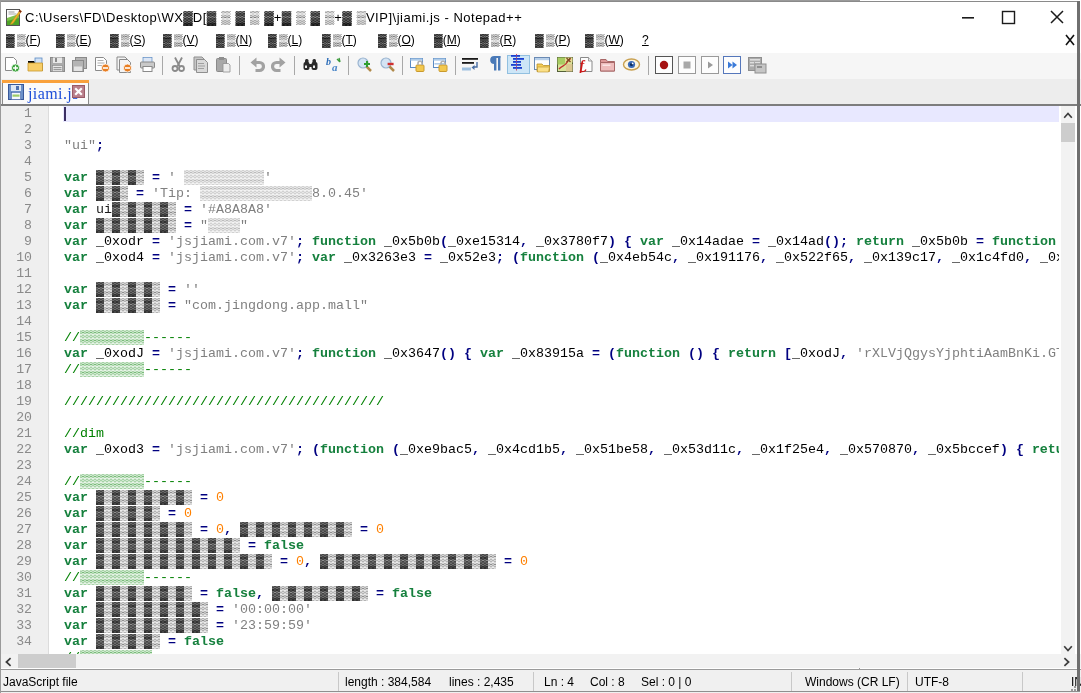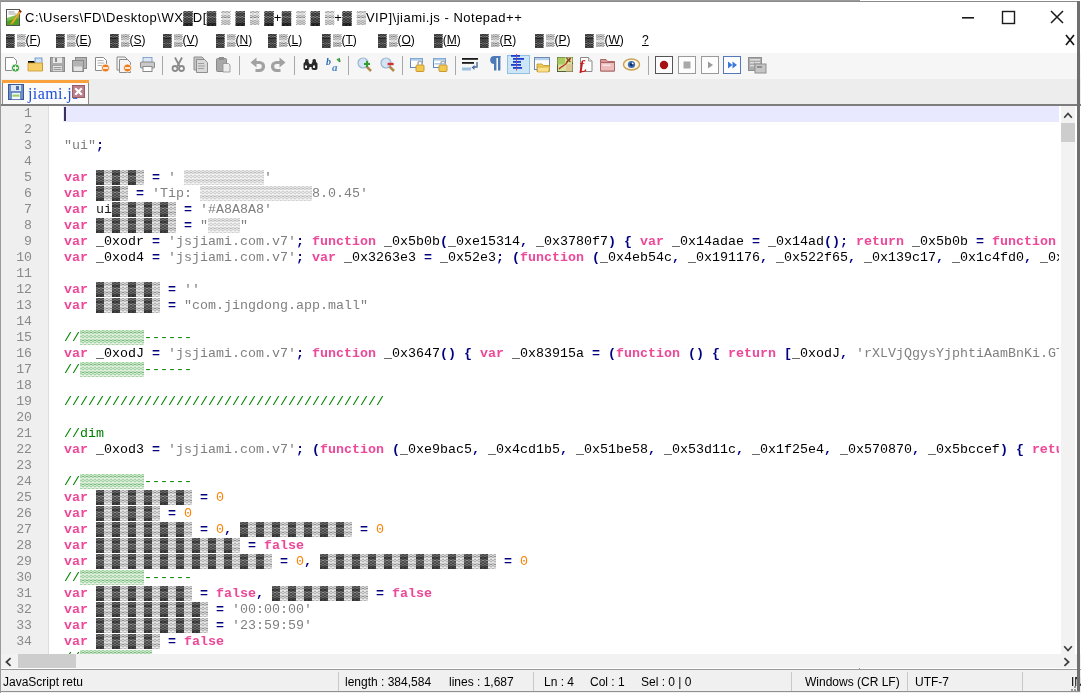--- a/index.html
+++ b/index.html
@@ -22,21 +22,21 @@
 #edtop{left:0;top:103px;width:1081px;height:2px;background:#7d7d7d;}
 #editor{left:0;top:105px;width:1080px;height:548px;background:#fff;overflow:hidden;}
 #gutter{position:absolute;left:0;top:0;width:48px;height:548px;background:#efefef;border-right:1px solid #dcdcdc;}
 #nums{position:absolute;left:0;top:0;width:31px;text-align:right;margin:0;
  font-family:"Liberation Mono",monospace;font-size:13.2px;line-height:16px;color:#8a8a8a;white-space:pre;}
 #caretline{position:absolute;left:62px;top:0;width:996px;height:16px;background:#e8e8ff;}
 #caret{position:absolute;left:63px;top:1px;width:2px;height:14px;background:#3c2f63;}
 #code{position:absolute;left:63px;top:0;width:995px;height:548px;overflow:hidden;
  font-family:"Liberation Mono",monospace;font-size:13.333px;line-height:16px;color:#000;white-space:pre;}
 #code b{font-weight:bold;}
-.k{color:#ec4899;font-weight:bold;}
+.k{color:#15803d;font-weight:bold;}
 .o{color:#000080;font-weight:bold;}
 .s{color:#808080;}
 .n{color:#ff8000;}
 .c{color:#008000;}
 .d{color:#1c1c1c;}
 #vscroll{position:absolute;left:1060px;top:0;width:14px;height:548px;background:#f2f2f2;}
 #vthumb{position:absolute;left:1060px;top:17px;width:14px;height:19px;background:#cdcdcd;}
 #hscroll{left:0;top:653px;width:1080px;height:14px;background:#f2f2f2;}
 #hthumb{position:absolute;left:17px;top:0;width:58px;height:14px;background:#cdcdcd;}
 #sbsep{left:0;top:668px;width:1081px;height:1px;background:#9a9a9a;}
@@ -355,28 +355,28 @@
       </svg>
   <svg class="abs" style="left:1062px;top:3px" width="7" height="10" viewBox="0 0 7 10">
         <path d="M1.4 1.2 L5.6 5 L1.4 8.8" fill="none" stroke="#3d3d3d" stroke-width="1.7"></path>
       </svg>
 </div>
 <div class="abs" id="sbsep"></div>
 <div class="abs" style="left:0;top:0;width:1079px;height:1px;background:#8a8a8a;z-index:60"></div>
 <div class="abs" style="left:1076px;top:0;width:3px;height:691px;background:#6f6f6f;z-index:60"></div>
 <div class="abs" style="left:0;top:690px;width:1079px;height:1px;background:#8f8f8f;z-index:60"></div>
 <div class="abs" id="statusbar">
-      <span class="st" style="left:2px">JavaScript retu</span>
+      <span class="st" style="left:2px">JavaScript file</span>
       <span class="st" style="left:344px">length : 384,584</span>
-      <span class="st" style="left:448px">lines : 1,687</span>
+      <span class="st" style="left:448px">lines : 2,435</span>
       <span class="st" style="left:543px">Ln : 4</span>
-      <span class="st" style="left:589px">Col : 1</span>
+      <span class="st" style="left:589px">Col : 8</span>
       <span class="st" style="left:640px">Sel : 0 | 0</span>
       <span class="st" style="left:804px">Windows (CR LF)</span>
-      <span class="st" style="left:914px">UTF-7</span>
+      <span class="st" style="left:914px">UTF-8</span>
       <span class="st" style="left:1070px">INS</span>
       <span class="ssep" style="left:337px"></span>
       <span class="ssep" style="left:532px"></span>
       <span class="ssep" style="left:790px"></span>
       <span class="ssep" style="left:906px"></span>
       <span class="ssep" style="left:1021px"></span>
       <svg class="abs" style="left:1070px;top:13px" width="9" height="9">
         <g fill="#9a9a9a">
           <rect x="6" y="0" width="2" height="2"></rect>
           <rect x="6" y="3" width="2" height="2"></rect>

